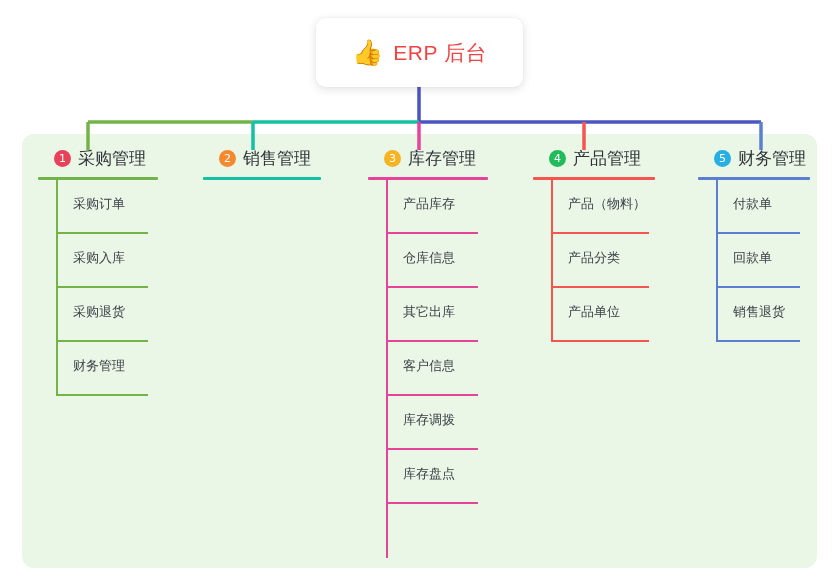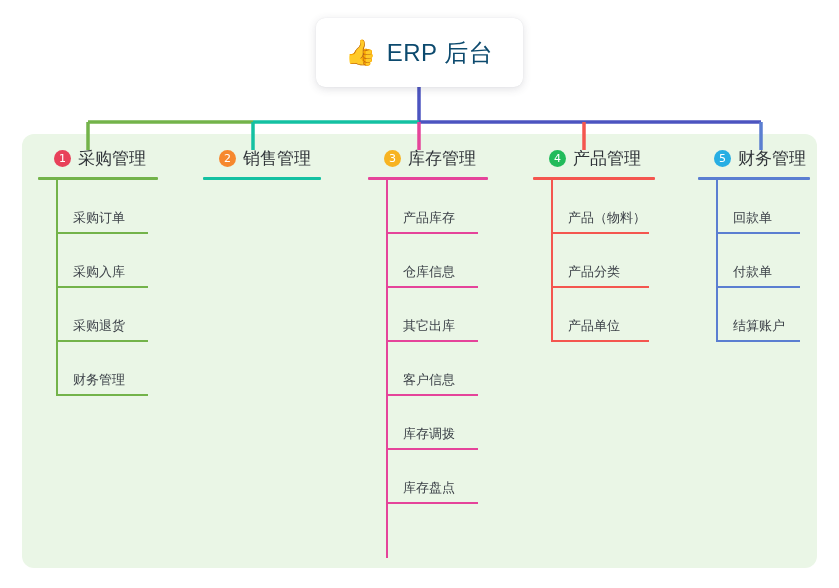--- a/index.html
+++ b/index.html
@@ -34,22 +34,22 @@
     align-items: center;
     justify-content: center;
     gap: 10px;
   }
   .root-emoji {
     font-size: 25px;
     line-height: 1;
     display: inline-block;
   }
   .root-title {
-    font-size: 24px;
-    color: #0c4a6e;
+    font-size: 21px;
+    color: #ef4444;
     letter-spacing: 0.5px;
     white-space: nowrap;
   }
 
   
   .panel {
     position: absolute;
     left: 22px;
     top: 134px;
     width: 795px;
@@ -118,21 +118,21 @@
     height: 54px;
     padding-left: 35px;
     display: flex;
     flex-direction: column;
     justify-content: flex-end;
   }
   .leaf-label {
     font-size: 13px;
     color: #3c4148;
     white-space: nowrap;
-    padding-bottom: 5px;
+    padding-bottom: 19px;
   }
   .leaf-underline {
     height: 1.6px;
     margin-left: -17px;
   }
 </style>
 </head>
 <body>
 
 <div id="diagram-root">
@@ -248,28 +248,28 @@
       </div>
       <div class="column" style="left: 698px;">
         <div class="col-header">
           <span class="badge" style="background: rgb(39, 174, 227);">5</span>
           <span class="col-title">财务管理</span>
         </div>
         <div class="col-underline" style="background: rgb(91, 126, 209); width: 112px;"></div>
         <div class="leaves">
           <div class="spine" style="background: rgb(91, 126, 209); height: 162px;"></div>
           <div class="leaf">
+            <div class="leaf-label">付款单</div>
+            <div class="leaf-underline" style="background: rgb(91, 126, 209); width: 84px;"></div>
+          </div>
+          <div class="leaf">
             <div class="leaf-label">回款单</div>
             <div class="leaf-underline" style="background: rgb(91, 126, 209); width: 84px;"></div>
           </div>
           <div class="leaf">
-            <div class="leaf-label">付款单</div>
+            <div class="leaf-label">销售退货</div>
             <div class="leaf-underline" style="background: rgb(91, 126, 209); width: 84px;"></div>
           </div>
-          <div class="leaf">
-            <div class="leaf-label">结算账户</div>
-            <div class="leaf-underline" style="background: rgb(91, 126, 209); width: 84px;"></div>
-          </div>
         </div>
       </div>
     </div>
 
 </div>
 
 </body></html>

